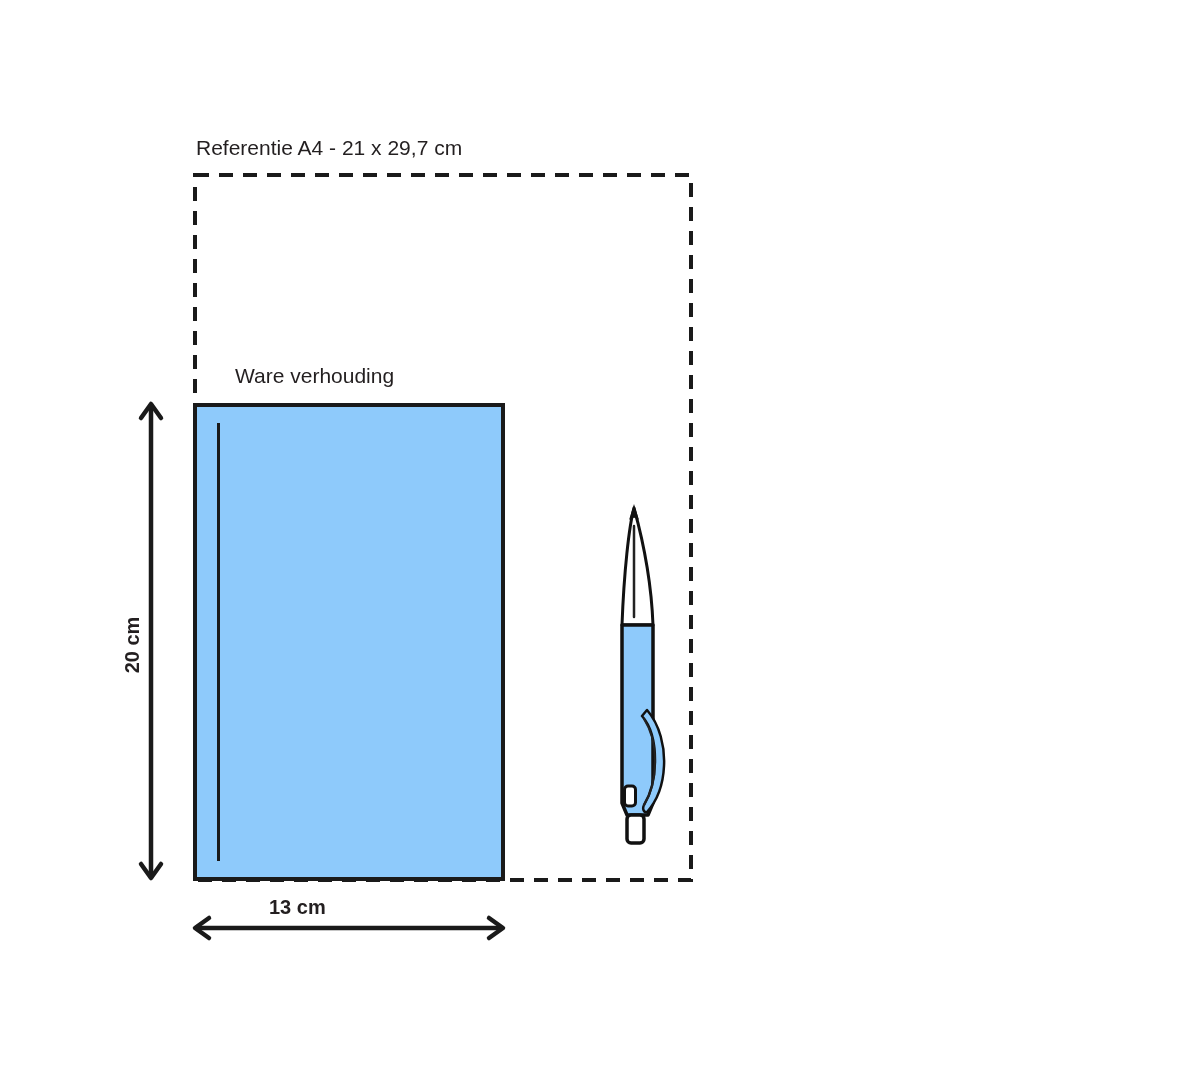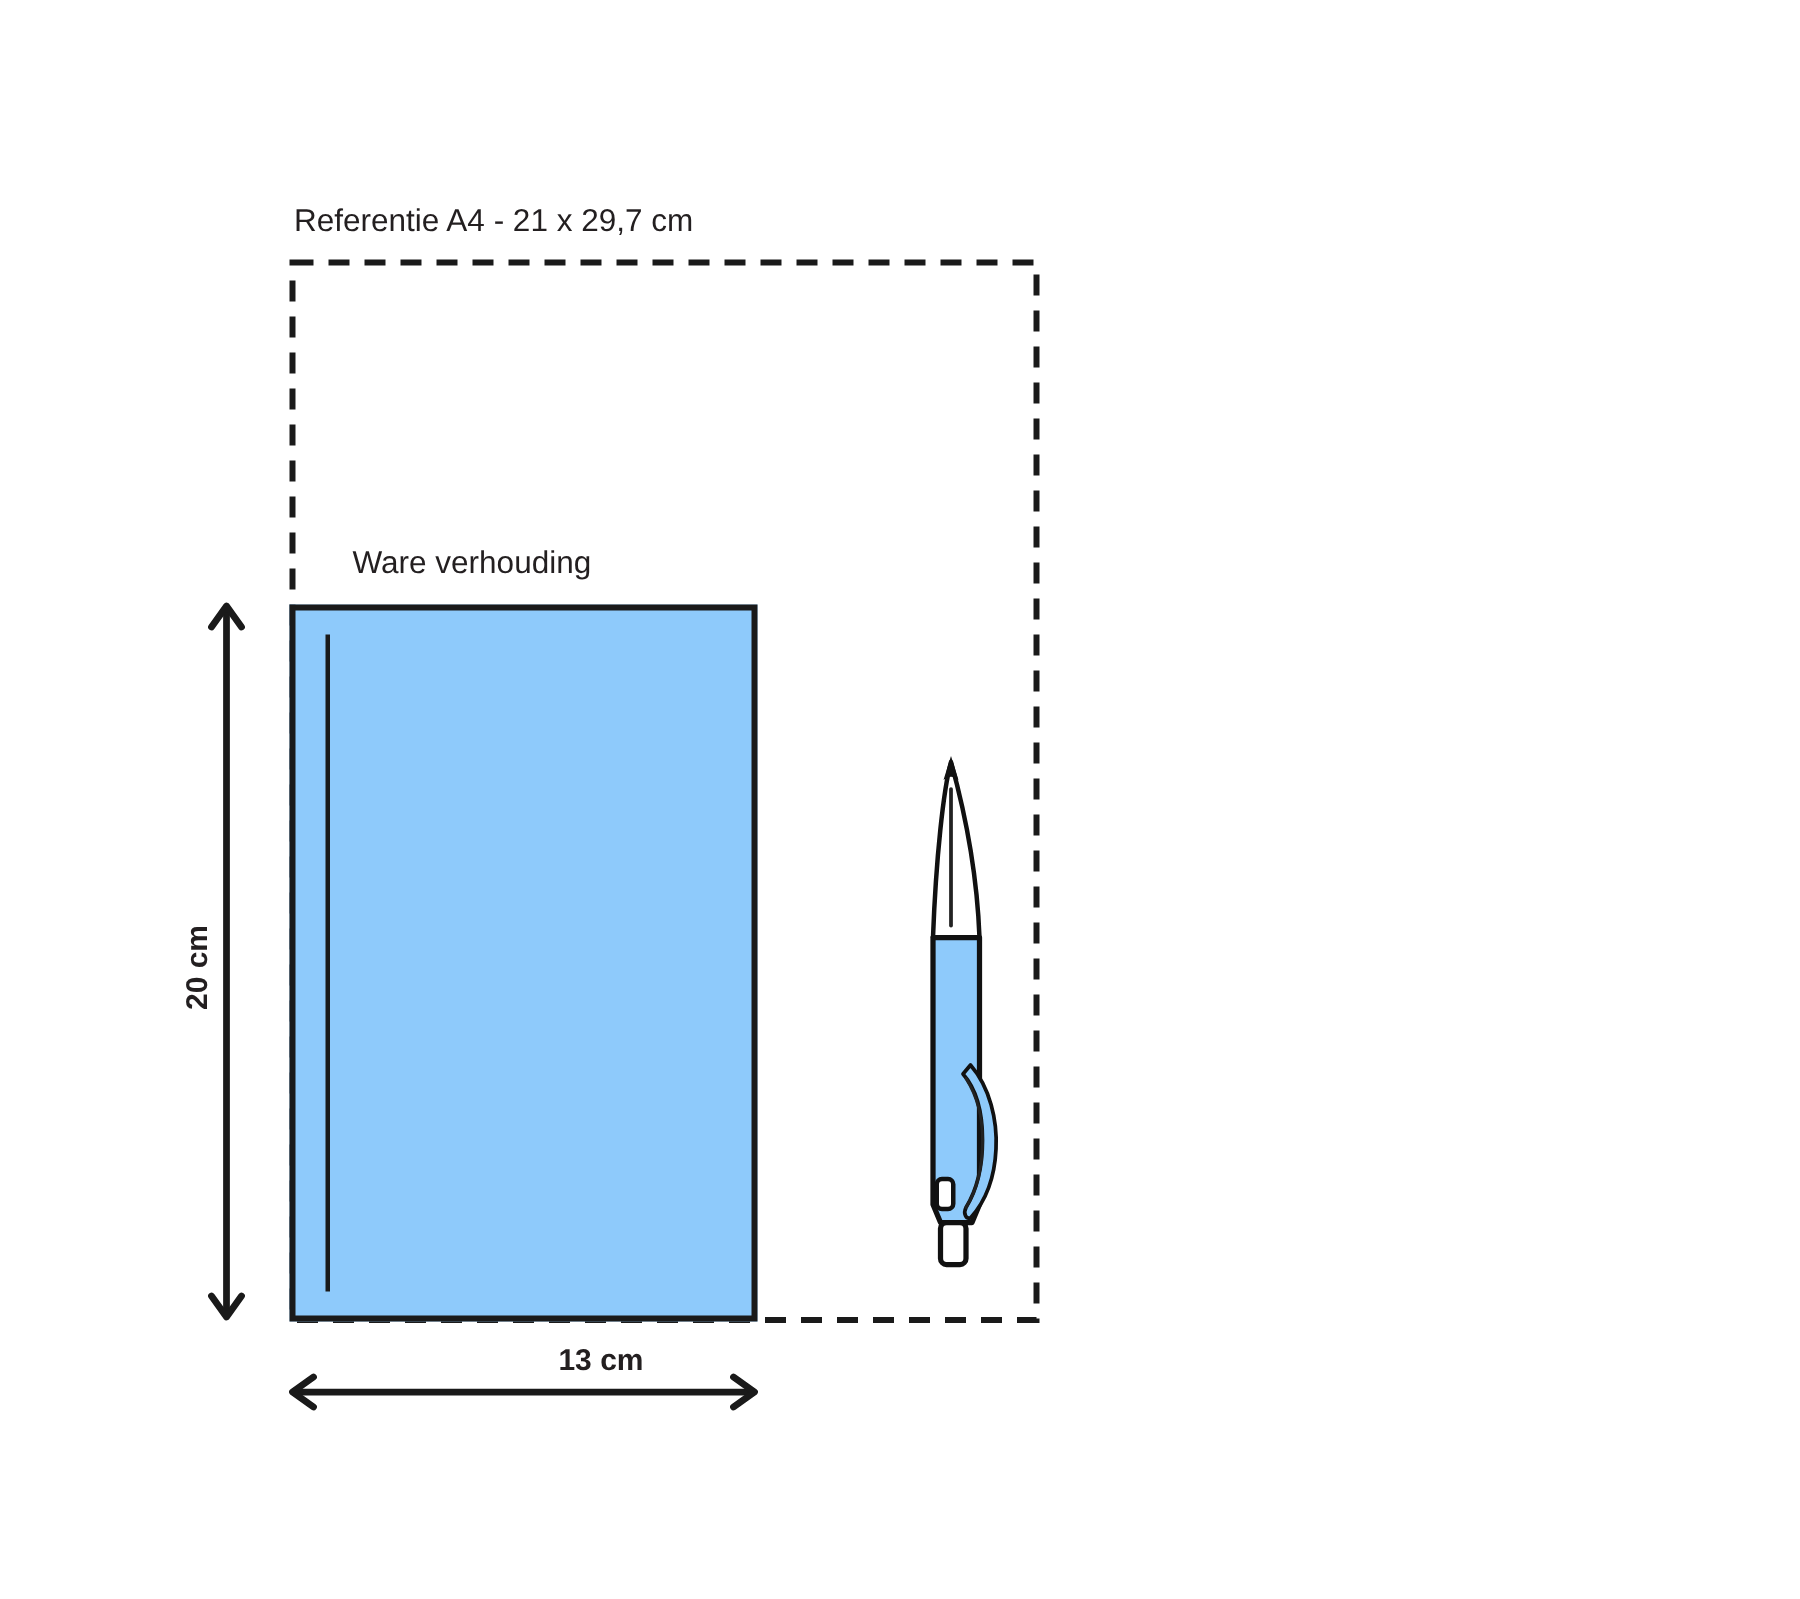--- a/index.html
+++ b/index.html
@@ -64,21 +64,21 @@
     stroke-linejoin:round;
   }
 
   .height-label-box{
     left:72px;top:625px;width:120px;height:40px;
     display:flex;align-items:center;justify-content:center;
     transform:rotate(-90deg);
   }
   .width-label-box{
     left:269px;top:896px;width:160px;
-    text-align:right;
+    text-align:left;
   }
 
   .pen{left:601px;top:498px;}
   .pen .outline{stroke:#111111;stroke-linejoin:round;fill:none;}
   .pen .white-fill{fill:#ffffff;}
   .pen .blue-fill{fill:var(--item-fill);}
   .pen .dark-line{stroke:#222222;fill:none;stroke-linecap:round;}
 </style>
 </head>
 <body>

